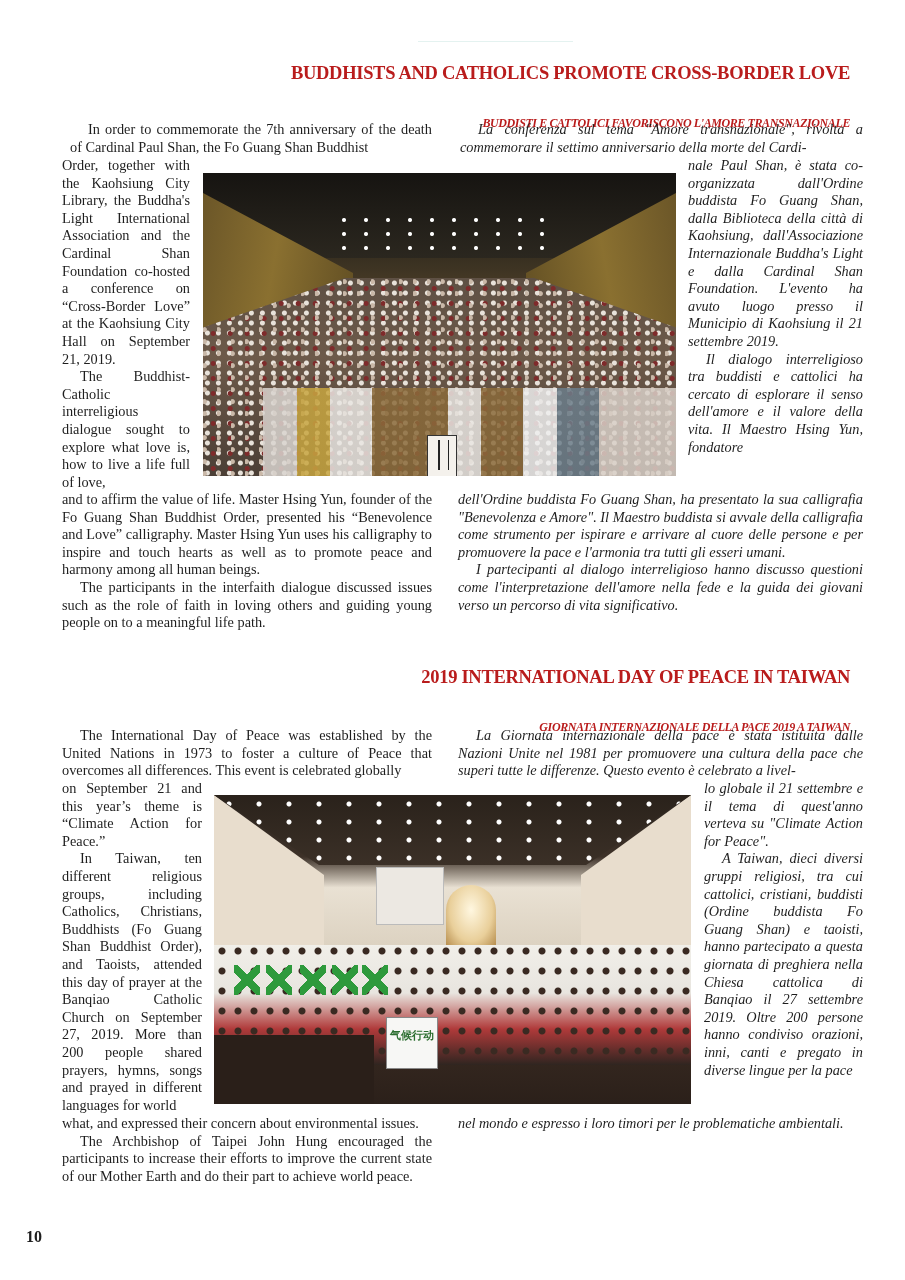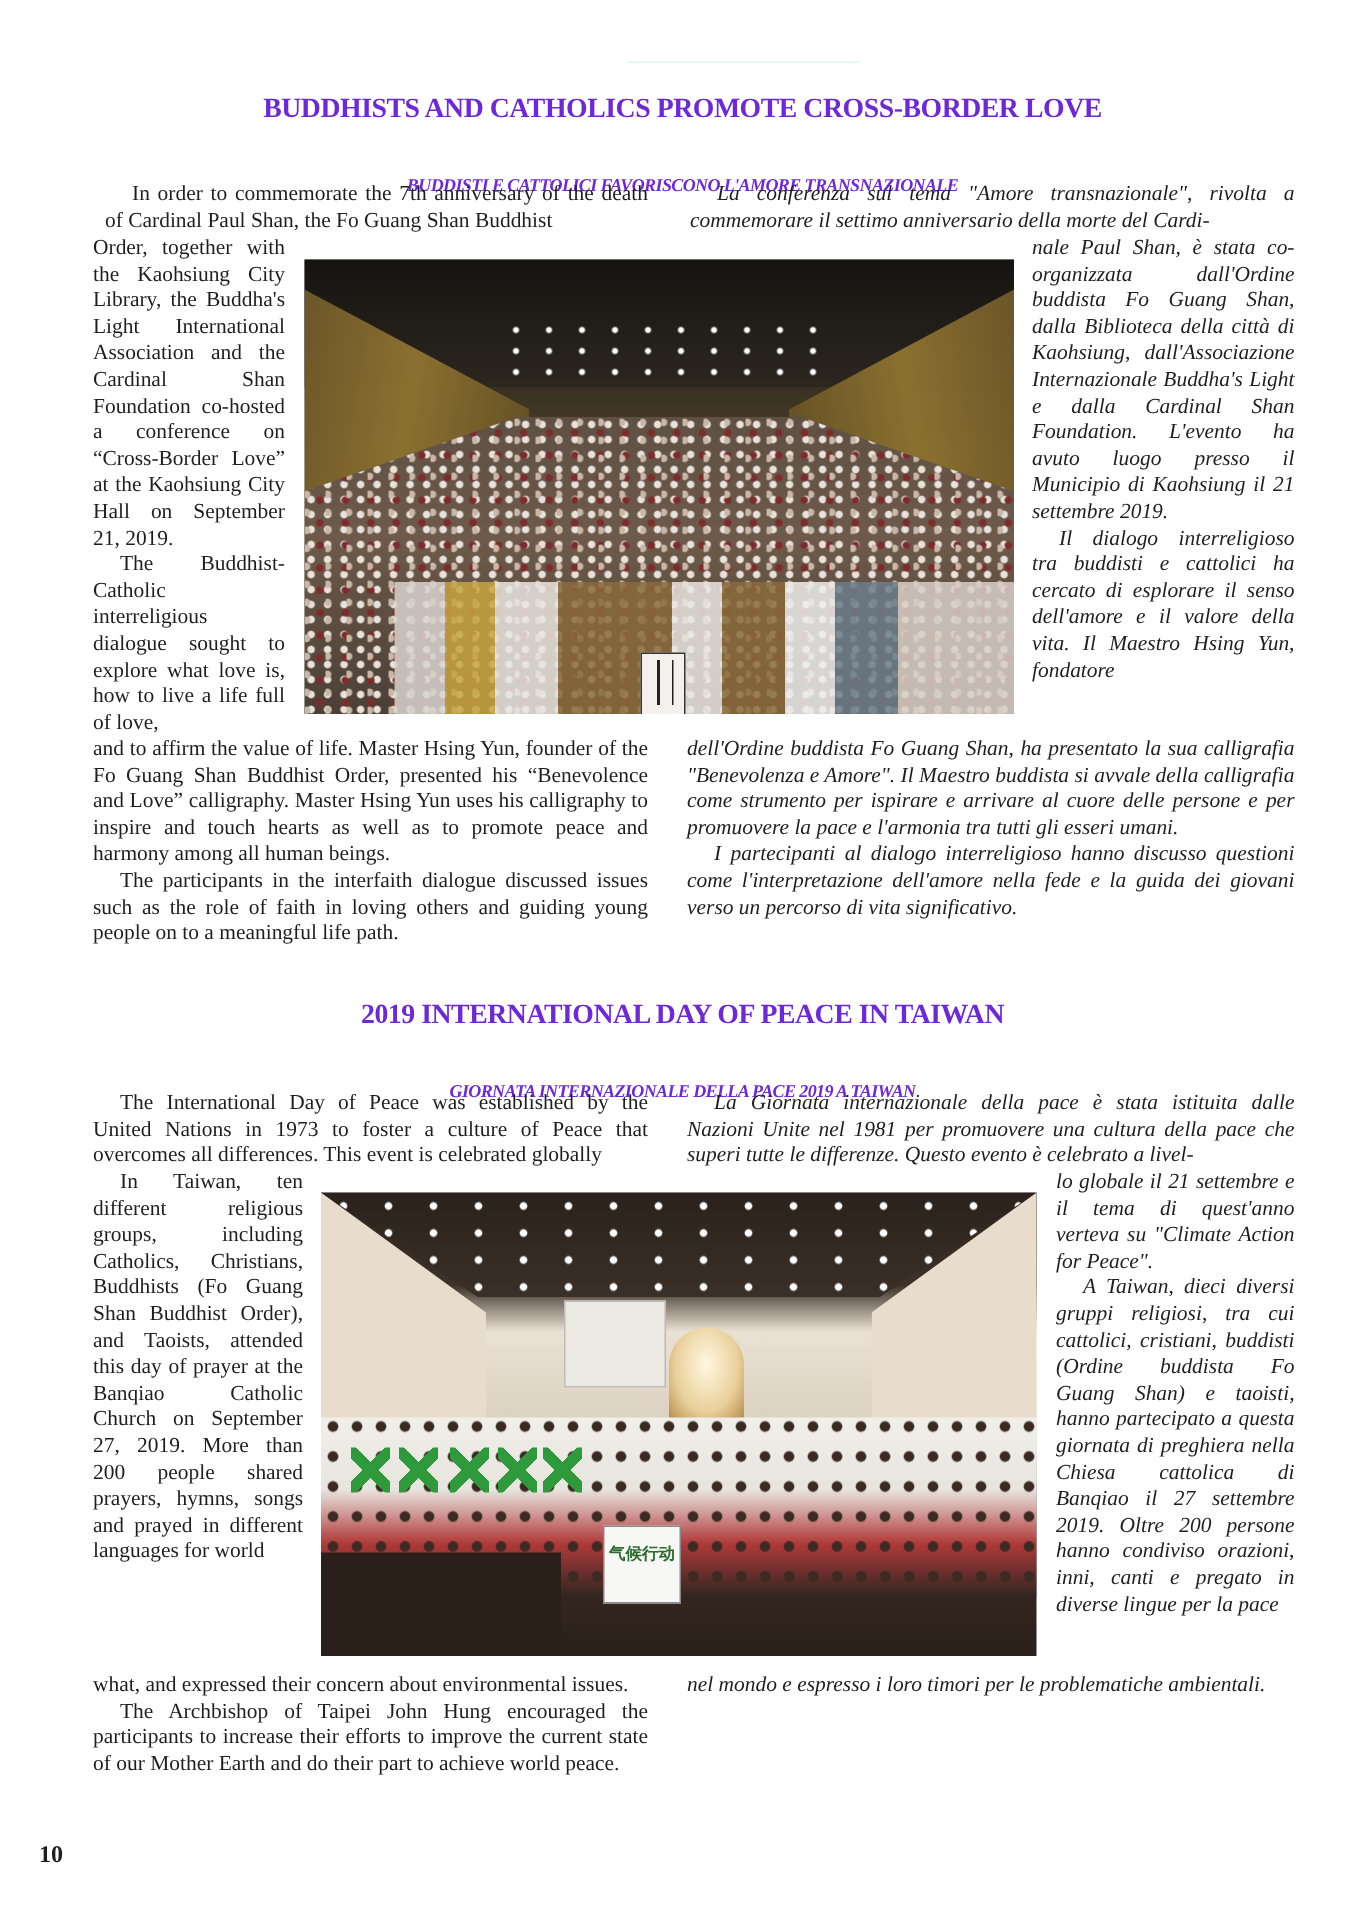--- a/index.html
+++ b/index.html
@@ -5,21 +5,21 @@
   html, body { margin: 0; padding: 0; background: #ffffff; }
   body {
     width: 905px; height: 1280px; position: relative; overflow: hidden;
     font-family: "Liberation Serif", "DejaVu Serif", serif;
     color: #1e1e1e;
   }
   .rule-top {
     position: absolute; left: 418px; top: 41px; width: 155px; height: 1px;
     background: #e4f2f0;
   }
-  .title-block { position: absolute; left: 60px; width: 790px; text-align: center; color: #6d28d9; }
+  .title-block { position: absolute; left: 60px; width: 790px; text-align: right; color: #b91c1c; }
   .title-en { font-weight: bold; font-size: 18.5px; letter-spacing: -0.3px; line-height: 22px; }
   .title-it { font-weight: bold; font-style: italic; font-size: 12px; letter-spacing: -0.4px; line-height: 22px; margin-top: 28px; }
 
   .col { position: absolute; font-size: 14.3px; line-height: 17.6px; text-align: justify; }
   .col p { margin: 0; }
   .col p.ind { text-indent: 18px; }
   .col.it { font-style: italic; }
   .photo { position: absolute; overflow: hidden; }
 
   .pagenum { position: absolute; left: 26px; top: 1228px; font-weight: bold; font-size: 16px; }
@@ -69,21 +69,21 @@
   #photo2 .screen { position:absolute; left:162px; top:72px; width:66px; height:56px; background:#ece8e2; border:1px solid #bbb; }
   #photo2 .altar { position:absolute; left:232px; top:90px; width:50px; height:62px; background:radial-gradient(ellipse at 50% 40%,#fff7e0,#e9cf9a 60%,#b48a4a); border-radius:25px 25px 0 0; }
   #photo2 .crowd { position:absolute; left:0; top:150px; width:100%; height:120px;
     background:
       radial-gradient(circle at 50% 30%, #3a2a22 0 3px, transparent 4px) 0 0/16px 20px,
       linear-gradient(180deg,#f1efe9 0%,#e8e5df 40%,#b03a3a 70%,#2f2520 100%); }
   #photo2 .sash { position:absolute; top:170px; width:26px; height:30px;
     background: linear-gradient(135deg,transparent 40%,#2e9a3c 40% 60%,transparent 60%),
                 linear-gradient(225deg,transparent 40%,#2e9a3c 40% 60%,transparent 60%); }
   #photo2 .pews { position:absolute; left:0; top:240px; width:160px; height:69px; background:#2a1f19; }
-  #photo2 .banner { position:absolute; left:172px; top:222px; width:52px; height:52px; background:#f7f7f5; border:1px solid #888; font-family:Liberation Serif, serif; font-size:11px; font-weight:bold; color:#2b6d2f; text-align:center; line-height:13px; padding-top:12px; box-sizing:border-box;margin-left:16px; }
+  #photo2 .banner { position:absolute; left:172px; top:222px; width:52px; height:52px; background:#f7f7f5; border:1px solid #888; font-family:Liberation Mono, monospace; font-size:11px; font-weight:bold; color:#2b6d2f; text-align:center; line-height:13px; padding-top:12px; box-sizing:border-box; }
 </style>
 </head>
 <body>
 
 <div class="rule-top"></div>
 
 <div class="title-block" style="top:62px;">
   <div class="title-en">BUDDHISTS AND CATHOLICS PROMOTE CROSS-BORDER LOVE</div>
   <div class="title-it">BUDDISTI E CATTOLICI FAVORISCONO L'AMORE TRANSNAZIONALE</div>
 </div>
@@ -126,20 +126,21 @@
 
 <div class="title-block" style="top:666px;">
   <div class="title-en">2019 INTERNATIONAL DAY OF PEACE IN TAIWAN</div>
   <div class="title-it">GIORNATA INTERNAZIONALE DELLA PACE 2019 A TAIWAN</div>
 </div>
 
 <div class="col" style="left:62px; top:727px; width:370px;">
   <p class="ind">The International Day of Peace was established by the United Nations in 1973 to foster a culture of Peace that overcomes all differences. This event is celebrated globally</p>
 </div>
 <div class="col" style="left:62px; top:780px; width:140px;">
+  <p>on September 21 and this year’s theme is “Climate Action for Peace.”</p>
   <p class="ind">In Taiwan, ten different religious groups, including Catholics, Christians, Buddhists (Fo Guang Shan Buddhist Order), and Taoists, attended this day of prayer at the Banqiao Catholic Church on September 27, 2019. More than 200 people shared prayers, hymns, songs and prayed in different languages for world</p>
 </div>
 <div class="col" style="left:62px; top:1115px; width:370px;">
   <p>what, and expressed their concern about environmental issues.</p>
   <p class="ind">The Archbishop of Taipei John Hung encouraged the participants to increase their efforts to improve the current state of our Mother Earth and do their part to achieve world peace.</p>
 </div>
 
 <div class="col it" style="left:458px; top:727px; width:405px;">
   <p class="ind">La Giornata internazionale della pace è stata istituita dalle Nazioni Unite nel 1981 per promuovere una cultura della pace che superi tutte le differenze. Questo evento è celebrato a livel-</p>
 </div>

